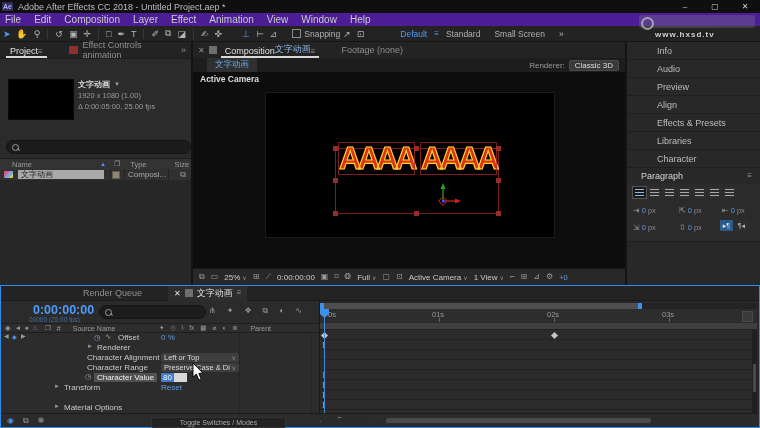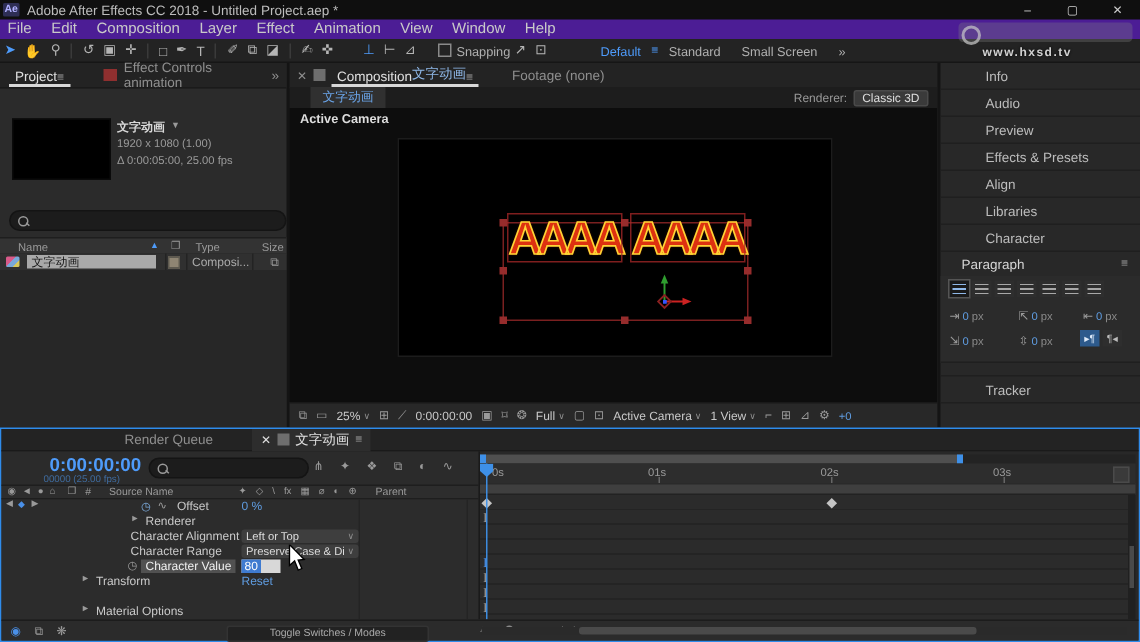--- a/index.html
+++ b/index.html
@@ -338,22 +338,22 @@
       <span class="ic">⊿</span>
       <span class="ic">⚙</span>
       <span class="link" style="font-size:7.5px">+0</span>
     </div>
   </div>
 
   <div class="abs right-panel">
     <div class="rsec">Info</div>
     <div class="rsec">Audio</div>
     <div class="rsec">Preview</div>
+    <div class="rsec">Align</div>
     <div class="rsec">Effects &amp; Presets</div>
-    <div class="rsec">Align</div>
     <div class="rsec">Libraries</div>
     <div class="rsec">Character</div>
     <div class="para-head">
       <span>Paragraph</span>
       <span class="ic">≡</span>
     </div>
     <div class="para-body">
       <div class="flex" style="position:absolute;left:6px;top:3px;gap:2px">
         <span class="alb on">
             <span class="ln"></span>
@@ -400,21 +400,20 @@
       <span class="pfield" style="left:52px;top:39px">
         <span class="ic">⇳</span>
         <span class="link">0</span>
         <span class="dim">px</span>
       </span>
       <span class="flex" style="position:absolute;left:93px;top:36px;gap:2px">
         <span class="dirbtn on">▸¶</span>
         <span class="dirbtn">¶◂</span>
       </span>
     </div>
-    <div class="rsec" style="border-top:1px solid #1f1f1f;margin-top:8px">Tracker</div>
   </div>
 
   <div class="abs timeline">
     <div class="abs tl-tabbar">
       <span style="margin-left:82px">Render Queue</span>
       <span class="tl-activetab" style="margin-left:26px">
         <span style="font-size:8px">✕</span>
         <span style="width:8px;height:8px;background:#6e6e6e"></span>
         <span>文字动画</span>
         <span class="ic">≡</span>

